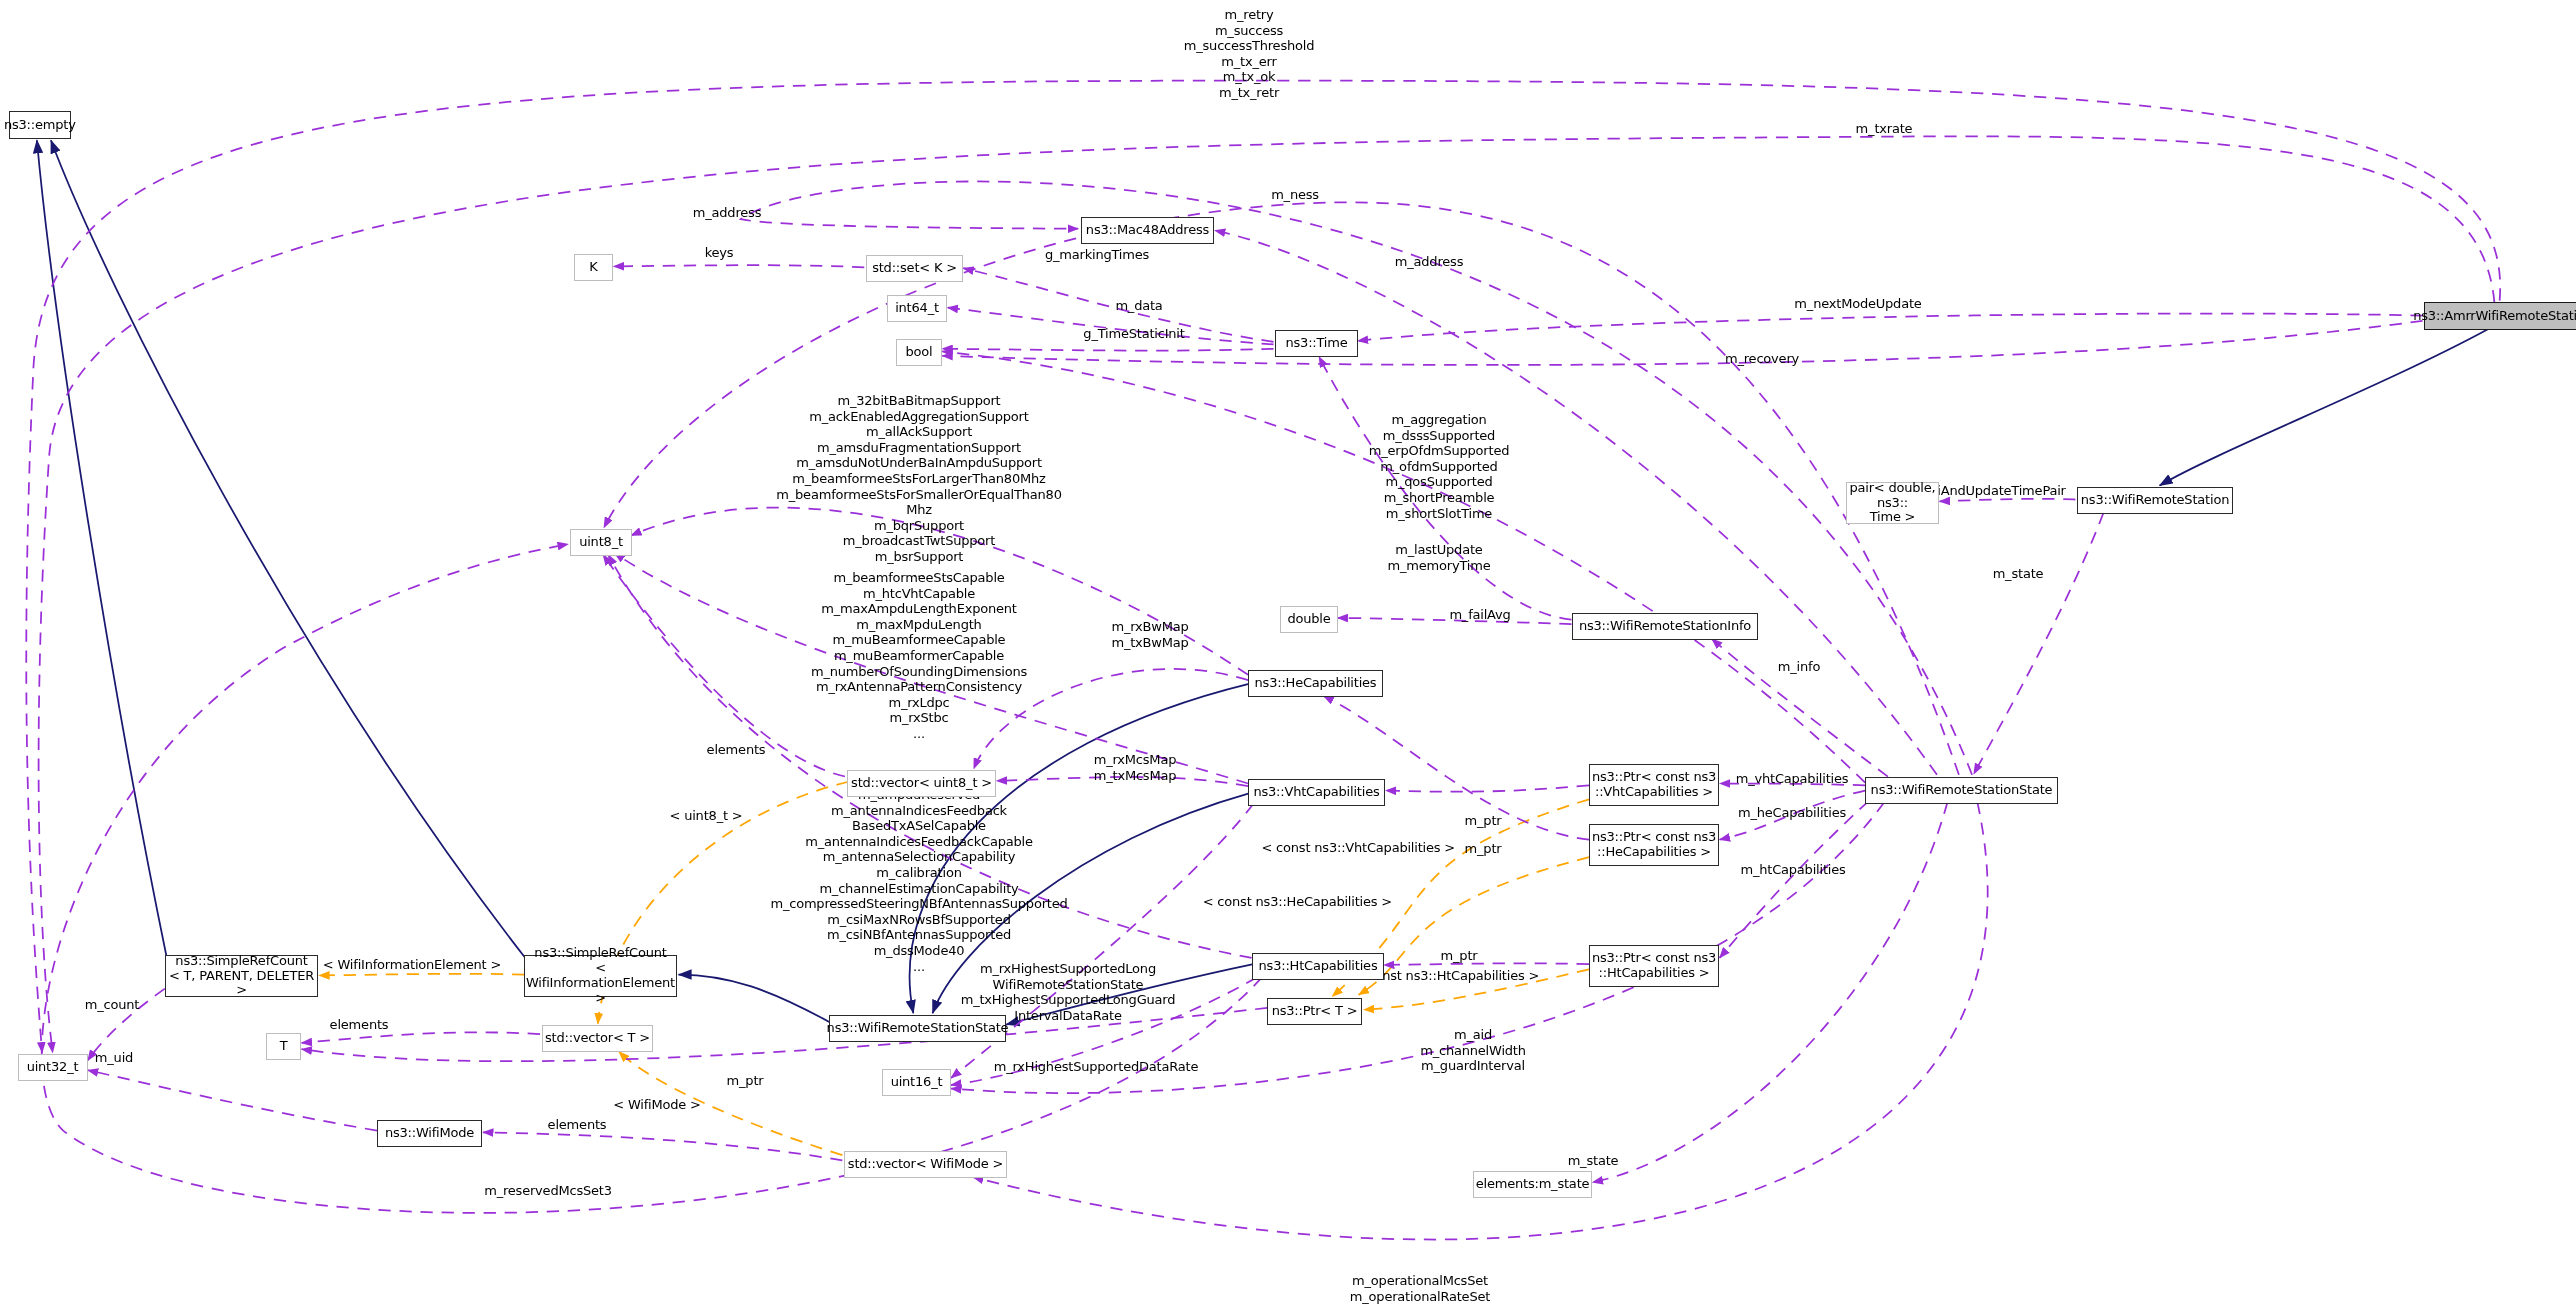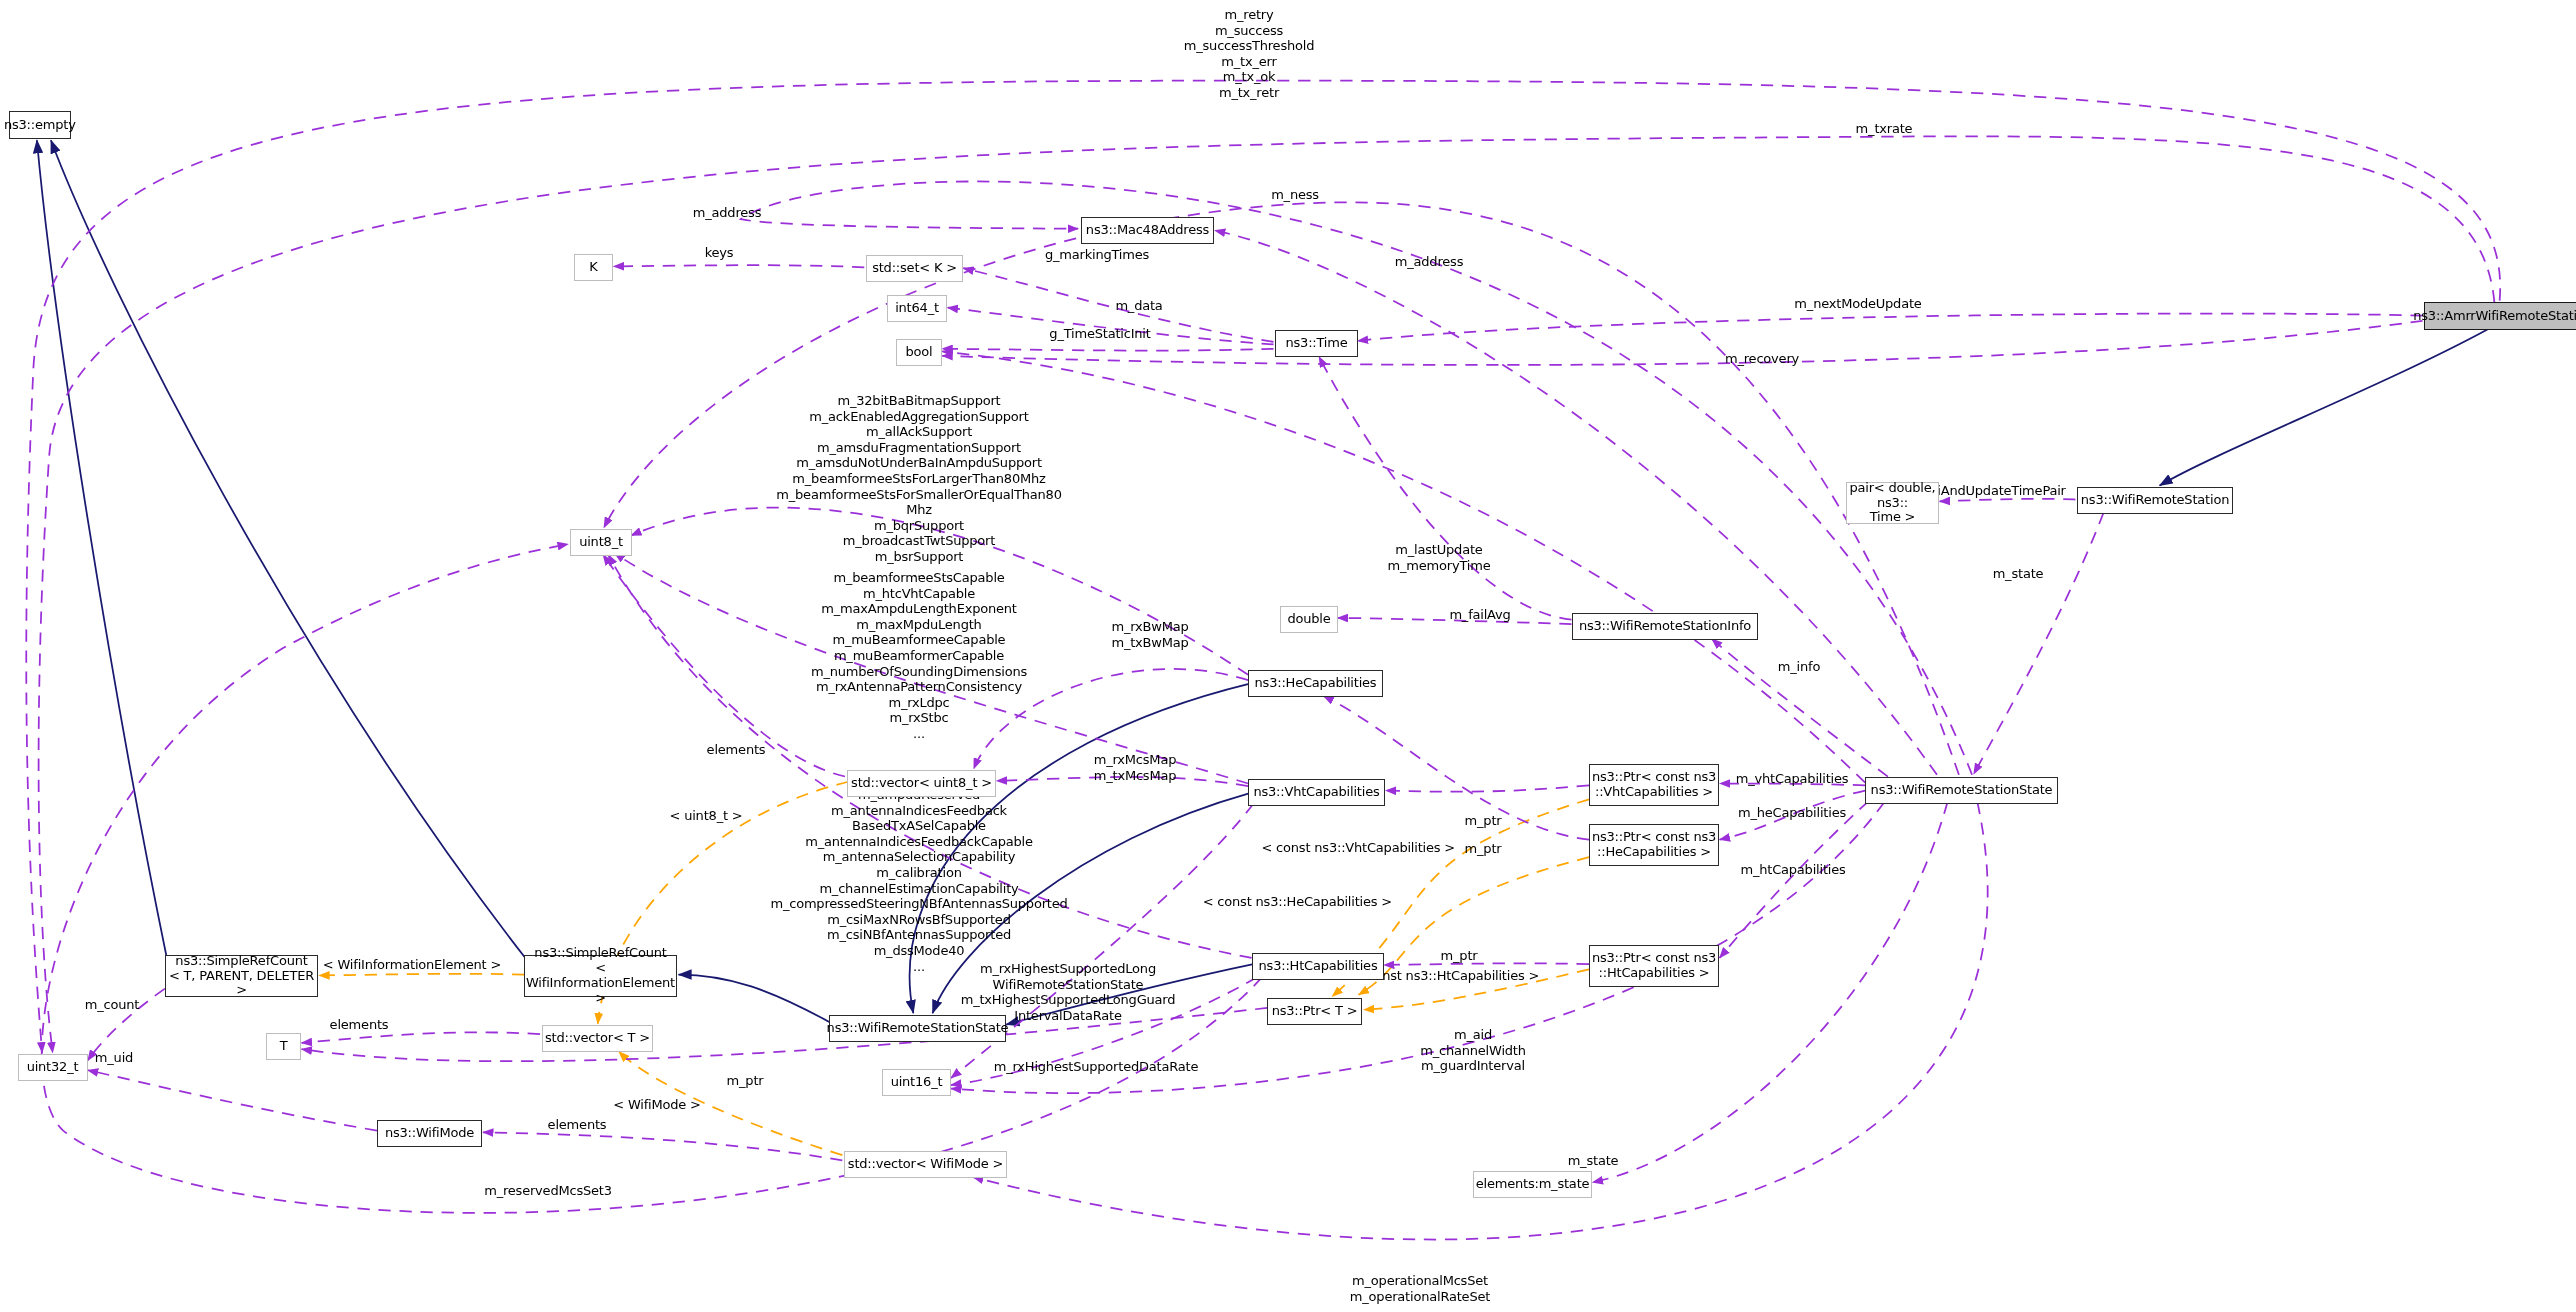--- a/index.html
+++ b/index.html
@@ -141,35 +141,42 @@
 m_tx_err
 m_tx_ok
 m_tx_retr</div>
 <div class="elabel" style="left:1884px;top:121px">m_txrate</div>
 <div class="elabel" style="left:1295px;top:187px">m_ness</div>
 <div class="elabel" style="left:727px;top:205px">m_address</div>
 <div class="elabel" style="left:719px;top:245px">keys</div>
 <div class="elabel" style="left:1097px;top:247px">g_markingTimes</div>
 <div class="elabel" style="left:1429px;top:254px">m_address</div>
 <div class="elabel" style="left:1139px;top:298px">m_data</div>
-<div class="elabel" style="left:1100px;top:326px">g_TimeStaticInit</div>
+<div class="elabel" style="left:1134px;top:326px">g_TimeStaticInit</div>
 <div class="elabel" style="left:1858px;top:296px">m_nextModeUpdate</div>
 <div class="elabel" style="left:1762px;top:351px">m_recovery</div>
 <div class="elabel" style="left:919px;top:393px">m_32bitBaBitmapSupport
 m_ackEnabledAggregationSupport
 m_allAckSupport
 m_amsduFragmentationSupport
 m_amsduNotUnderBaInAmpduSupport
 m_beamformeeStsForLargerThan80Mhz
 m_beamformeeStsForSmallerOrEqualThan80
 Mhz
 m_bqrSupport
 m_broadcastTwtSupport
 m_bsrSupport
 ...</div>
+<div class="elabel" style="left:1439px;top:412px">m_aggregation
+m_dsssSupported
+m_erpOfdmSupported
+m_ofdmSupported
+m_qosSupported
+m_shortPreamble
+m_shortSlotTime</div>
 <div class="elabel" style="left:1439px;top:542px">m_lastUpdate
 m_memoryTime</div>
 <div class="elabel" style="left:919px;top:570px">m_beamformeeStsCapable
 m_htcVhtCapable
 m_maxAmpduLengthExponent
 m_maxMpduLength
 m_muBeamformeeCapable
 m_muBeamformerCapable
 m_numberOfSoundingDimensions
 m_rxAntennaPatternConsistency

